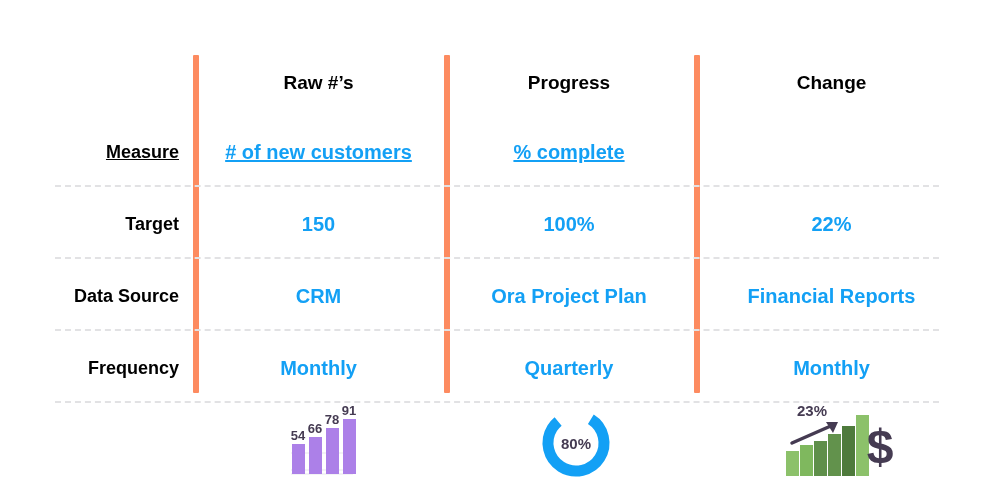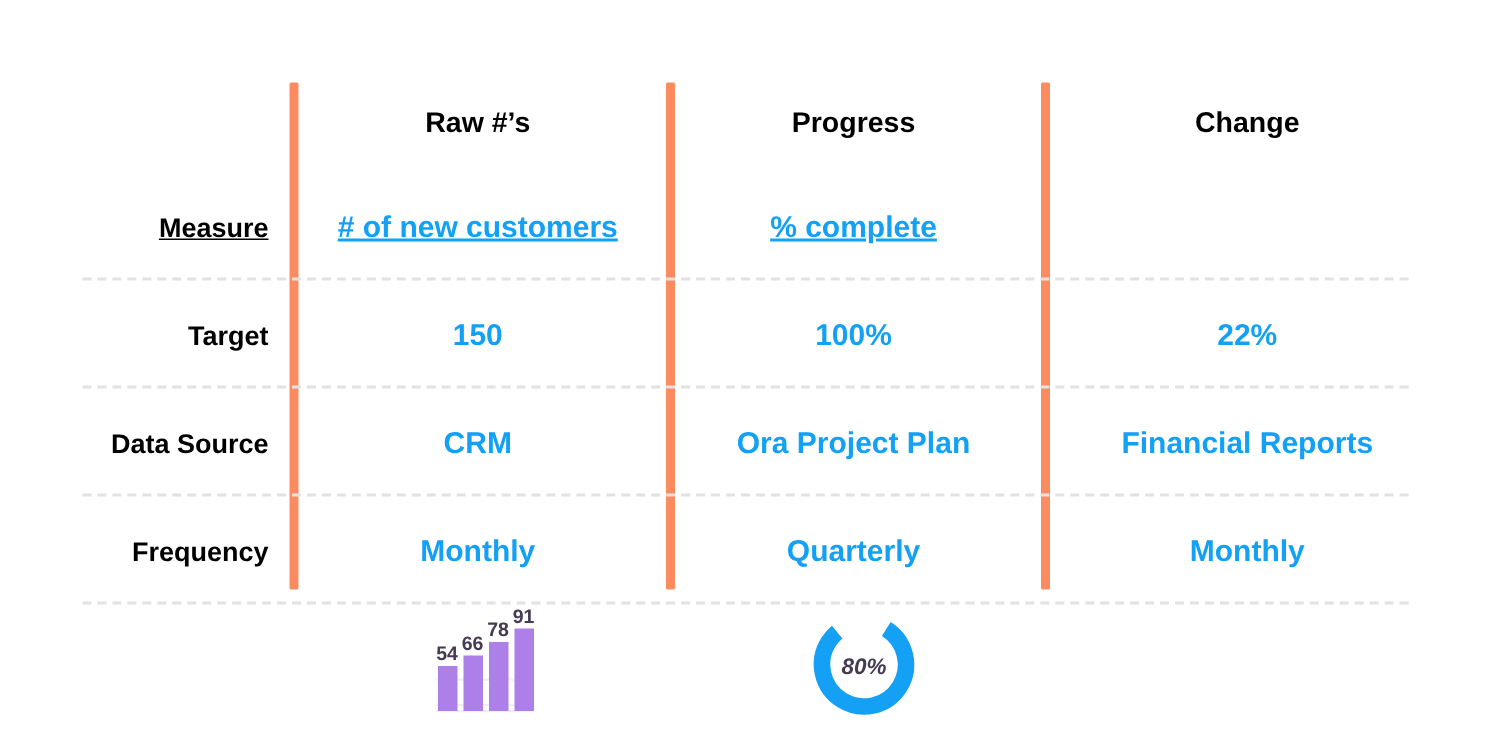--- a/index.html
+++ b/index.html
@@ -91,21 +91,21 @@
   .rowlabel.r2 { top: 212px; }
   .rowlabel.r3 { top: 284px; }
   .rowlabel.r4 { top: 356px; }
 
   
   .icon-wrap {
     position: absolute;
     bottom: 6px;
   }
   .icon-bars-purple { left: 277px; top: 400px; }
-  .icon-donut       { left: 530px; top: 403px; font-style: italic; }
+  .icon-donut       { left: 530px; top: 403px; }
   .icon-bars-green  { left: 778px; top: 398px; }
 
   svg { display: block; }
 </style>
 </head>
 <body>
 
 <div id="board">
 
   <div class="vdiv v1"></div>
@@ -160,14 +160,34 @@
   </div>
 
   <div class="icon-wrap icon-donut">
     <svg width="92" height="80" viewBox="0 0 92 80">
 
       <circle cx="46" cy="40" r="28" fill="none" stroke="#13A0F5" stroke-width="11" stroke-dasharray="140.7 35.2" stroke-linecap="butt" transform="rotate(-58 46 40)"></circle>
       <text x="46" y="46" font-family="Liberation Sans, sans-serif" font-size="15" font-weight="bold" fill="#453B52" text-anchor="middle">80%</text>
     </svg>
   </div>
 
+  <div class="icon-wrap icon-bars-green">
+    <svg width="115" height="85" viewBox="0 0 115 85">
+
+      <rect x="8" y="53" width="13" height="25" fill="#8CC16A"></rect>
+      <rect x="22" y="47" width="13" height="31" fill="#7FB85E"></rect>
+      <rect x="36" y="43" width="13" height="35" fill="#5F8F4A"></rect>
+      <rect x="50" y="36" width="13" height="42" fill="#62924C"></rect>
+      <rect x="64" y="28" width="13" height="50" fill="#4E7A3C"></rect>
+      <rect x="78" y="17" width="13" height="61" fill="#8CC16A"></rect>
+
+      <g>
+        <line x1="14" y1="45" x2="55" y2="27" stroke="#453B52" stroke-width="3.5" stroke-linecap="round"></line>
+        <polygon points="60,24 48,24 55,35" fill="#453B52"></polygon>
+      </g>
+
+      <text x="34" y="18" font-family="Liberation Sans, sans-serif" font-size="15" font-weight="bold" fill="#453B52" text-anchor="middle">23%</text>
+
+      <text x="102" y="65" font-family="Liberation Sans, sans-serif" font-size="48" font-weight="bold" fill="#453B52" text-anchor="middle">$</text>
+    </svg>
+  </div>
 
 </div>
 
 </body></html>

